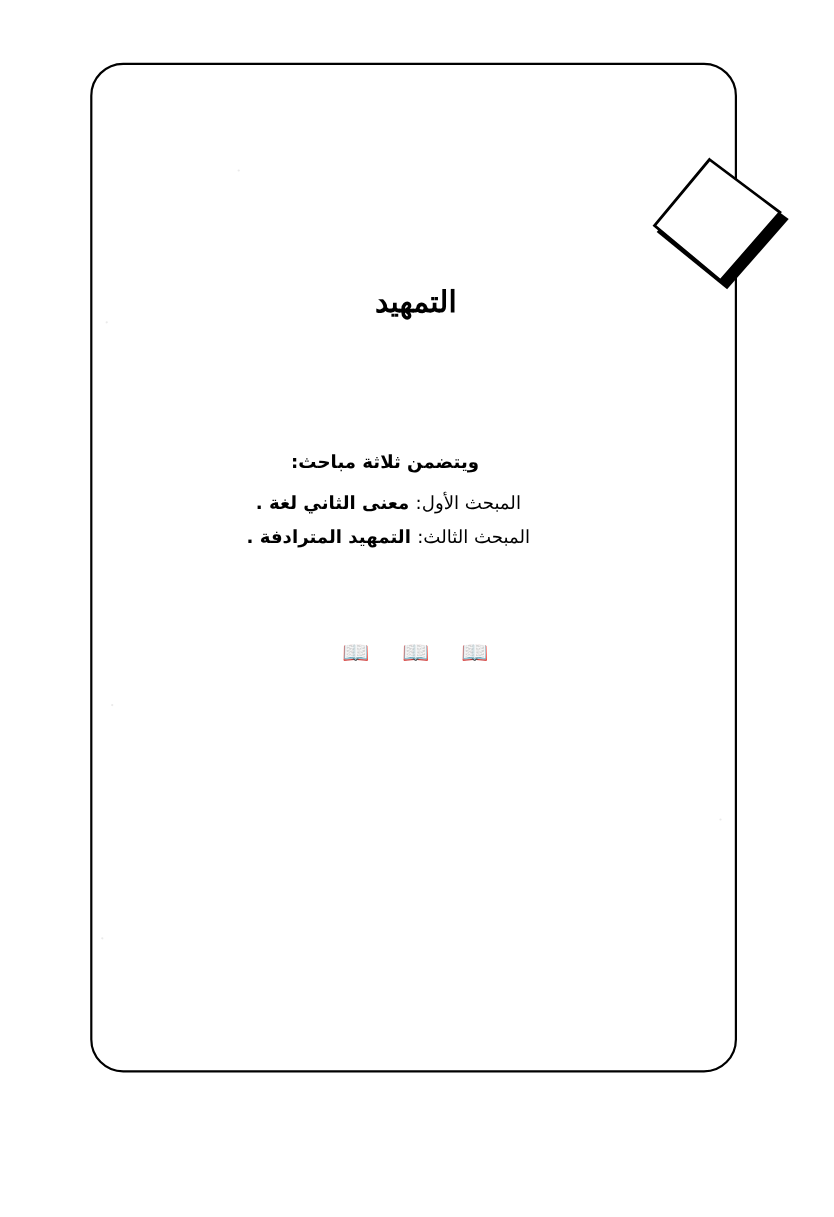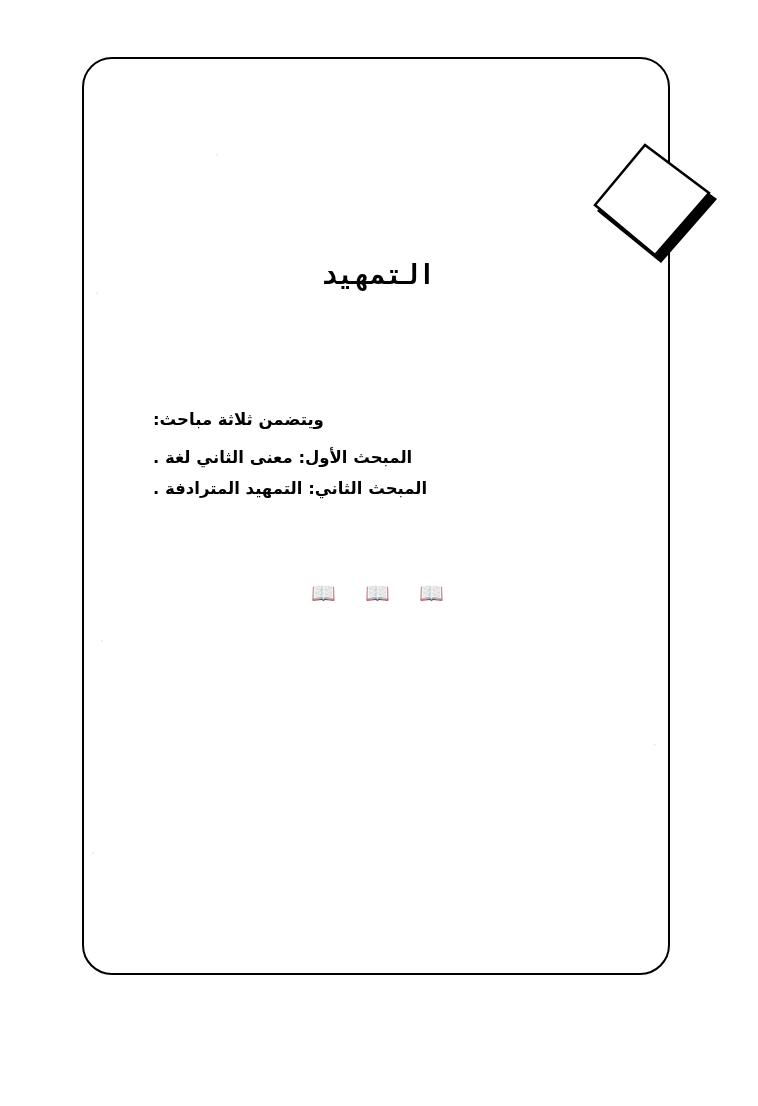--- a/index.html
+++ b/index.html
@@ -50,52 +50,52 @@
     display: block;
   }
 
   
   .title {
     position: absolute;
     top: 200px;
     left: 0;
     width: 588px;
     text-align: center;
-    font-family: Liberation Mono, monospace;
+    font-family: Liberation Sans, sans-serif;
     font-size: 27px;
     font-weight: bold;
     color: #000000;
     letter-spacing: 0;
     direction: rtl;
   }
 
   
   .contents-block {
     position: absolute;
     top: 345px;
-    right: 95px;
+    right: 105px;
     width: 420px;
     direction: rtl;
-    text-align: left;
+    text-align: center;
     color: #000000;
   }
   .contents-line {
     font-family: "DejaVu Sans", sans-serif;
     font-size: 16.5px;
     font-weight: bold;
     line-height: 31px;
     white-space: nowrap;
     direction: rtl;
   }
   .contents-line.intro {
     margin-bottom: 7px;
     padding-right: 6px;
   }
   .contents-line .label {
-    font-weight: bold;
+    font-weight: normal;
     margin-top: 15px;
   }
   .contents-line .value {
     font-weight: bold;
   }
 
   
   .ornaments {
     position: absolute;
     top: 524px;
@@ -141,21 +141,21 @@
 
     <div class="contents-block">
       <div class="contents-line intro">ويتضمن ثلاثة مباحث:</div>
 
       <div class="contents-line">
         <span class="label">المبحث الأول:</span>
         <span class="value">معنى الثاني لغة .</span>
       </div>
 
       <div class="contents-line">
-        <span class="label">المبحث الثاني:</span>
+        <span class="label">المبحث الثالث:</span>
         <span class="value">التمهيد المترادفة .</span>
       </div>
 
     </div>
 
     <div class="ornaments">
       <span class="ornament">📖</span>
       <span class="ornament">📖</span>
       <span class="ornament">📖</span>
     </div>

